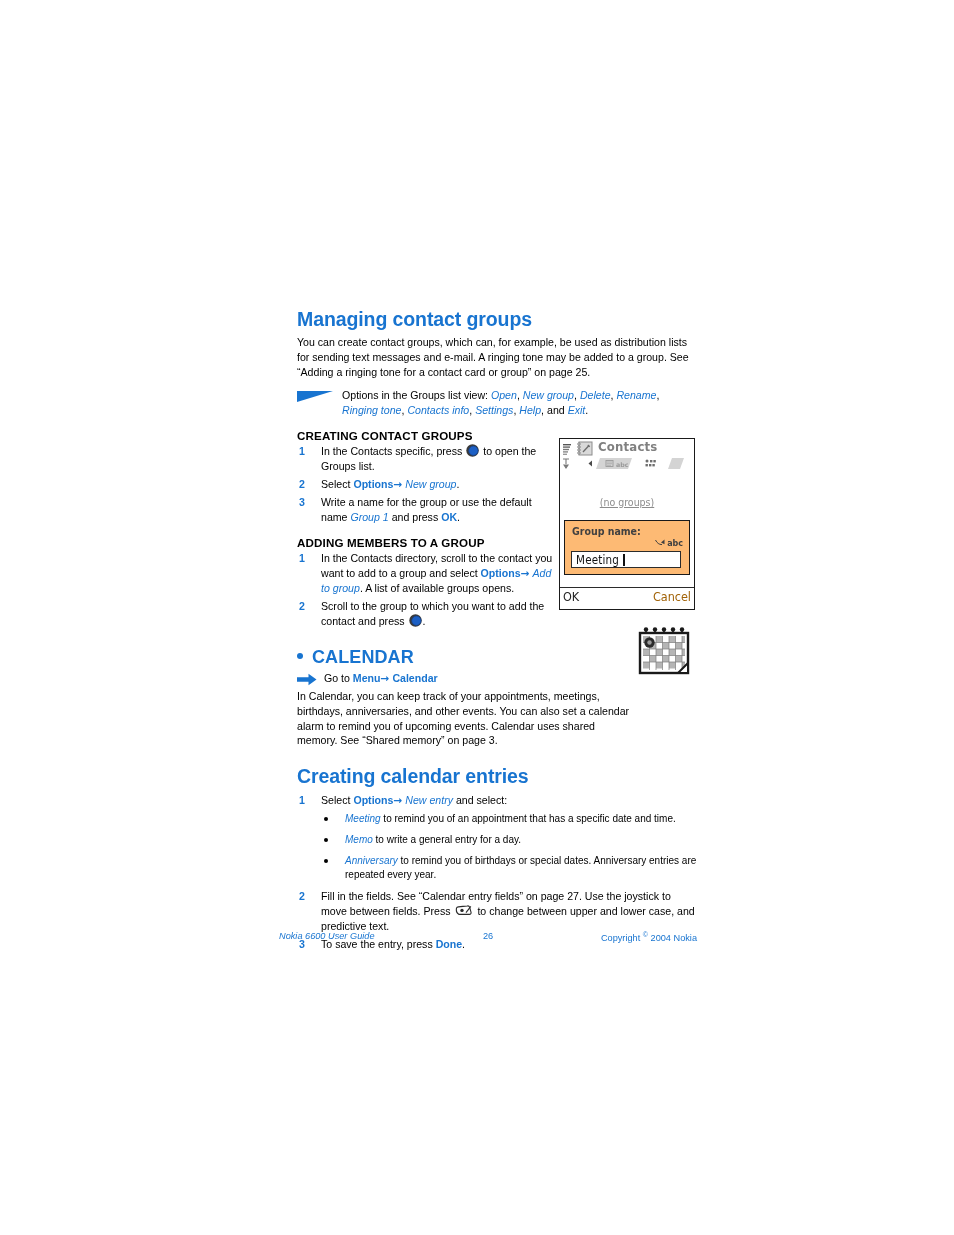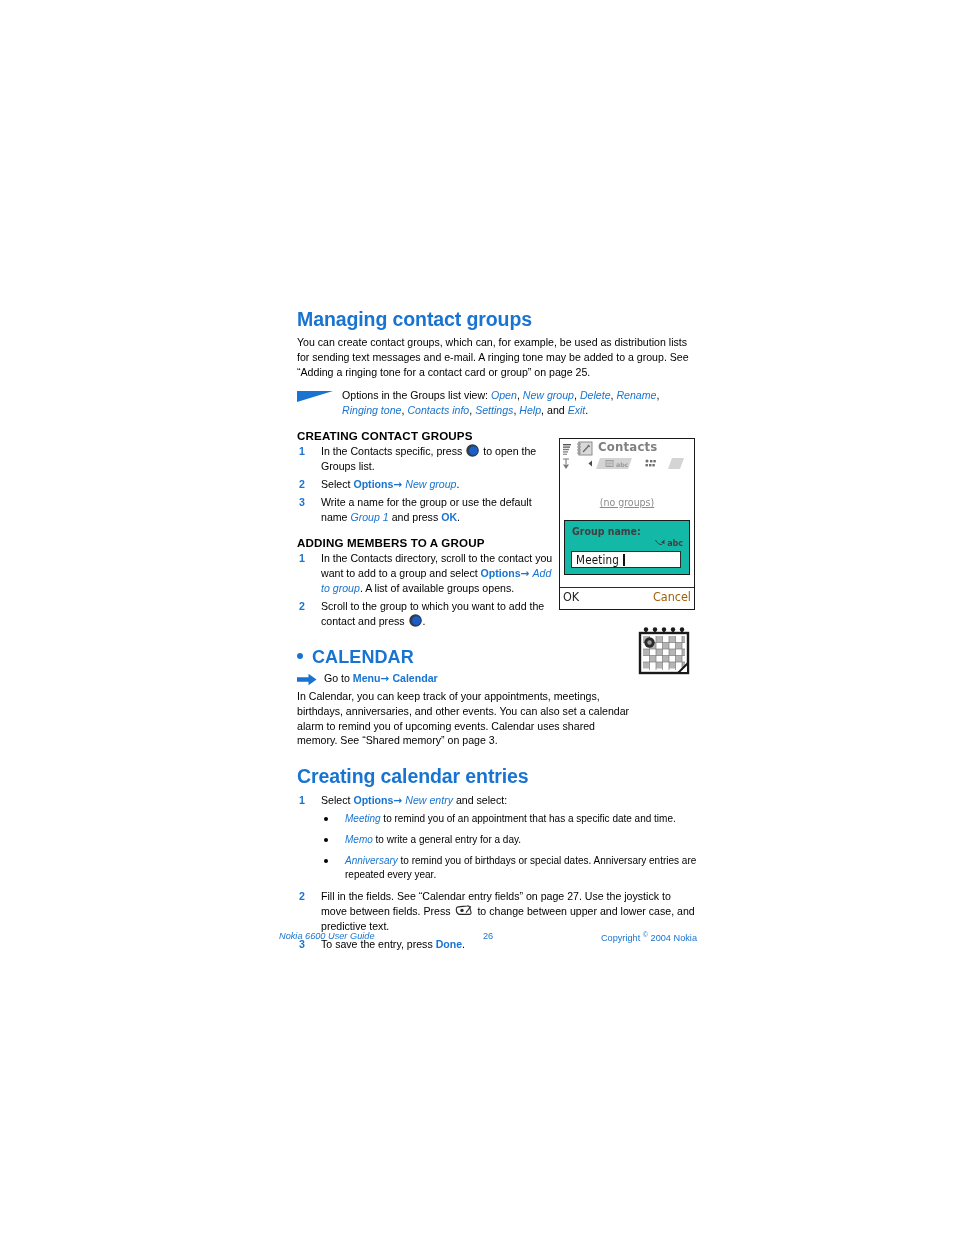--- a/index.html
+++ b/index.html
@@ -224,21 +224,21 @@
     text-decoration: underline;
   }
   .ph-dialog {
     position: absolute;
     left: 4px;
     top: 50px;
     width: 126px;
     height: 55px;
     border: 1.5px solid #1a1a1a;
     box-sizing: border-box;
-    background: #14b8a6;
+    background: #fdba74;
   }
   .ph-dlg-label {
     position: absolute;
     left: 7px; top: 4px;
     font-size: 10.5px;
     font-weight: bold;
     color: #404040;
     font-family: "DejaVu Sans Condensed", "DejaVu Sans", sans-serif;
   }
   .ph-dlg-mode {

